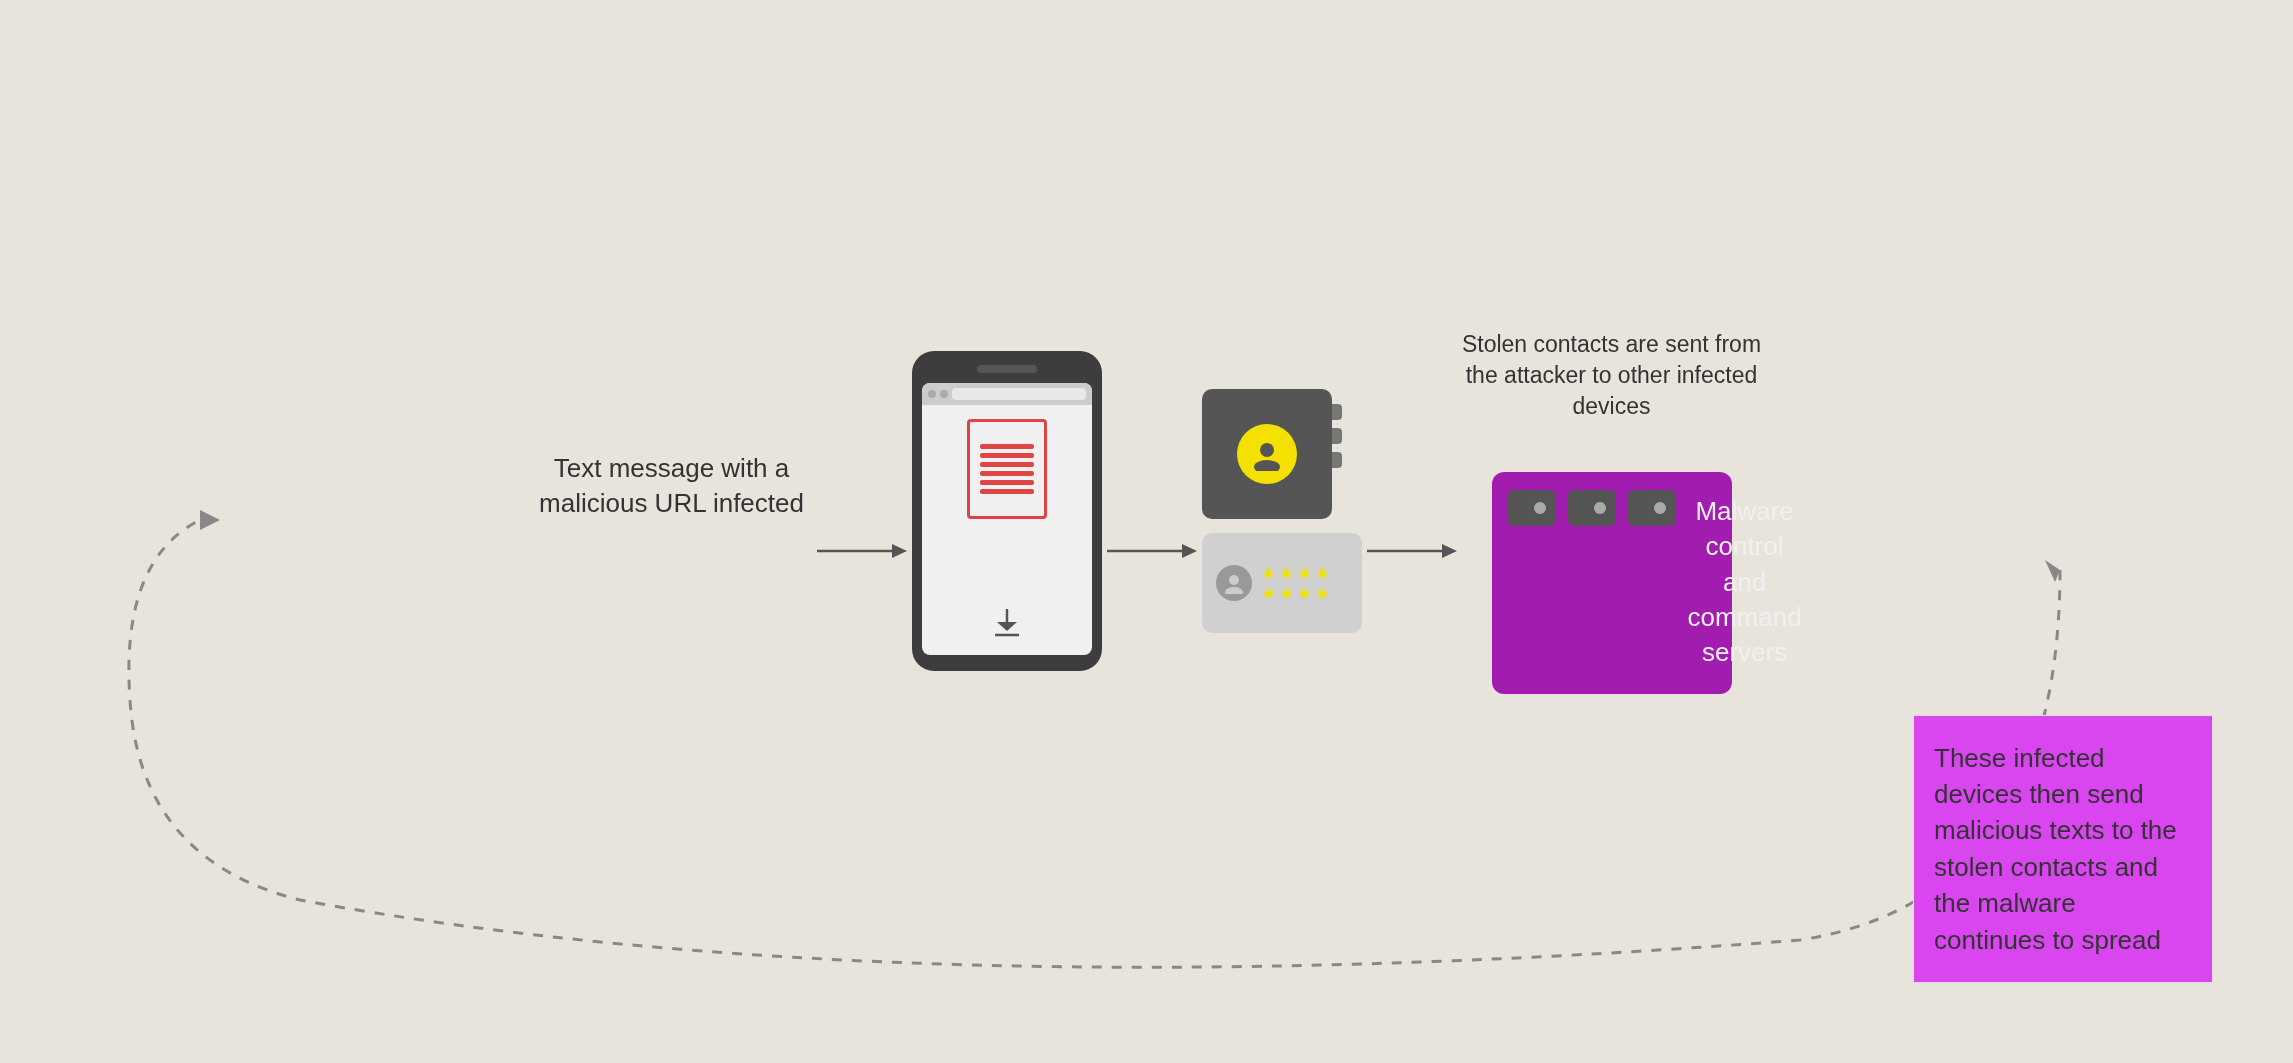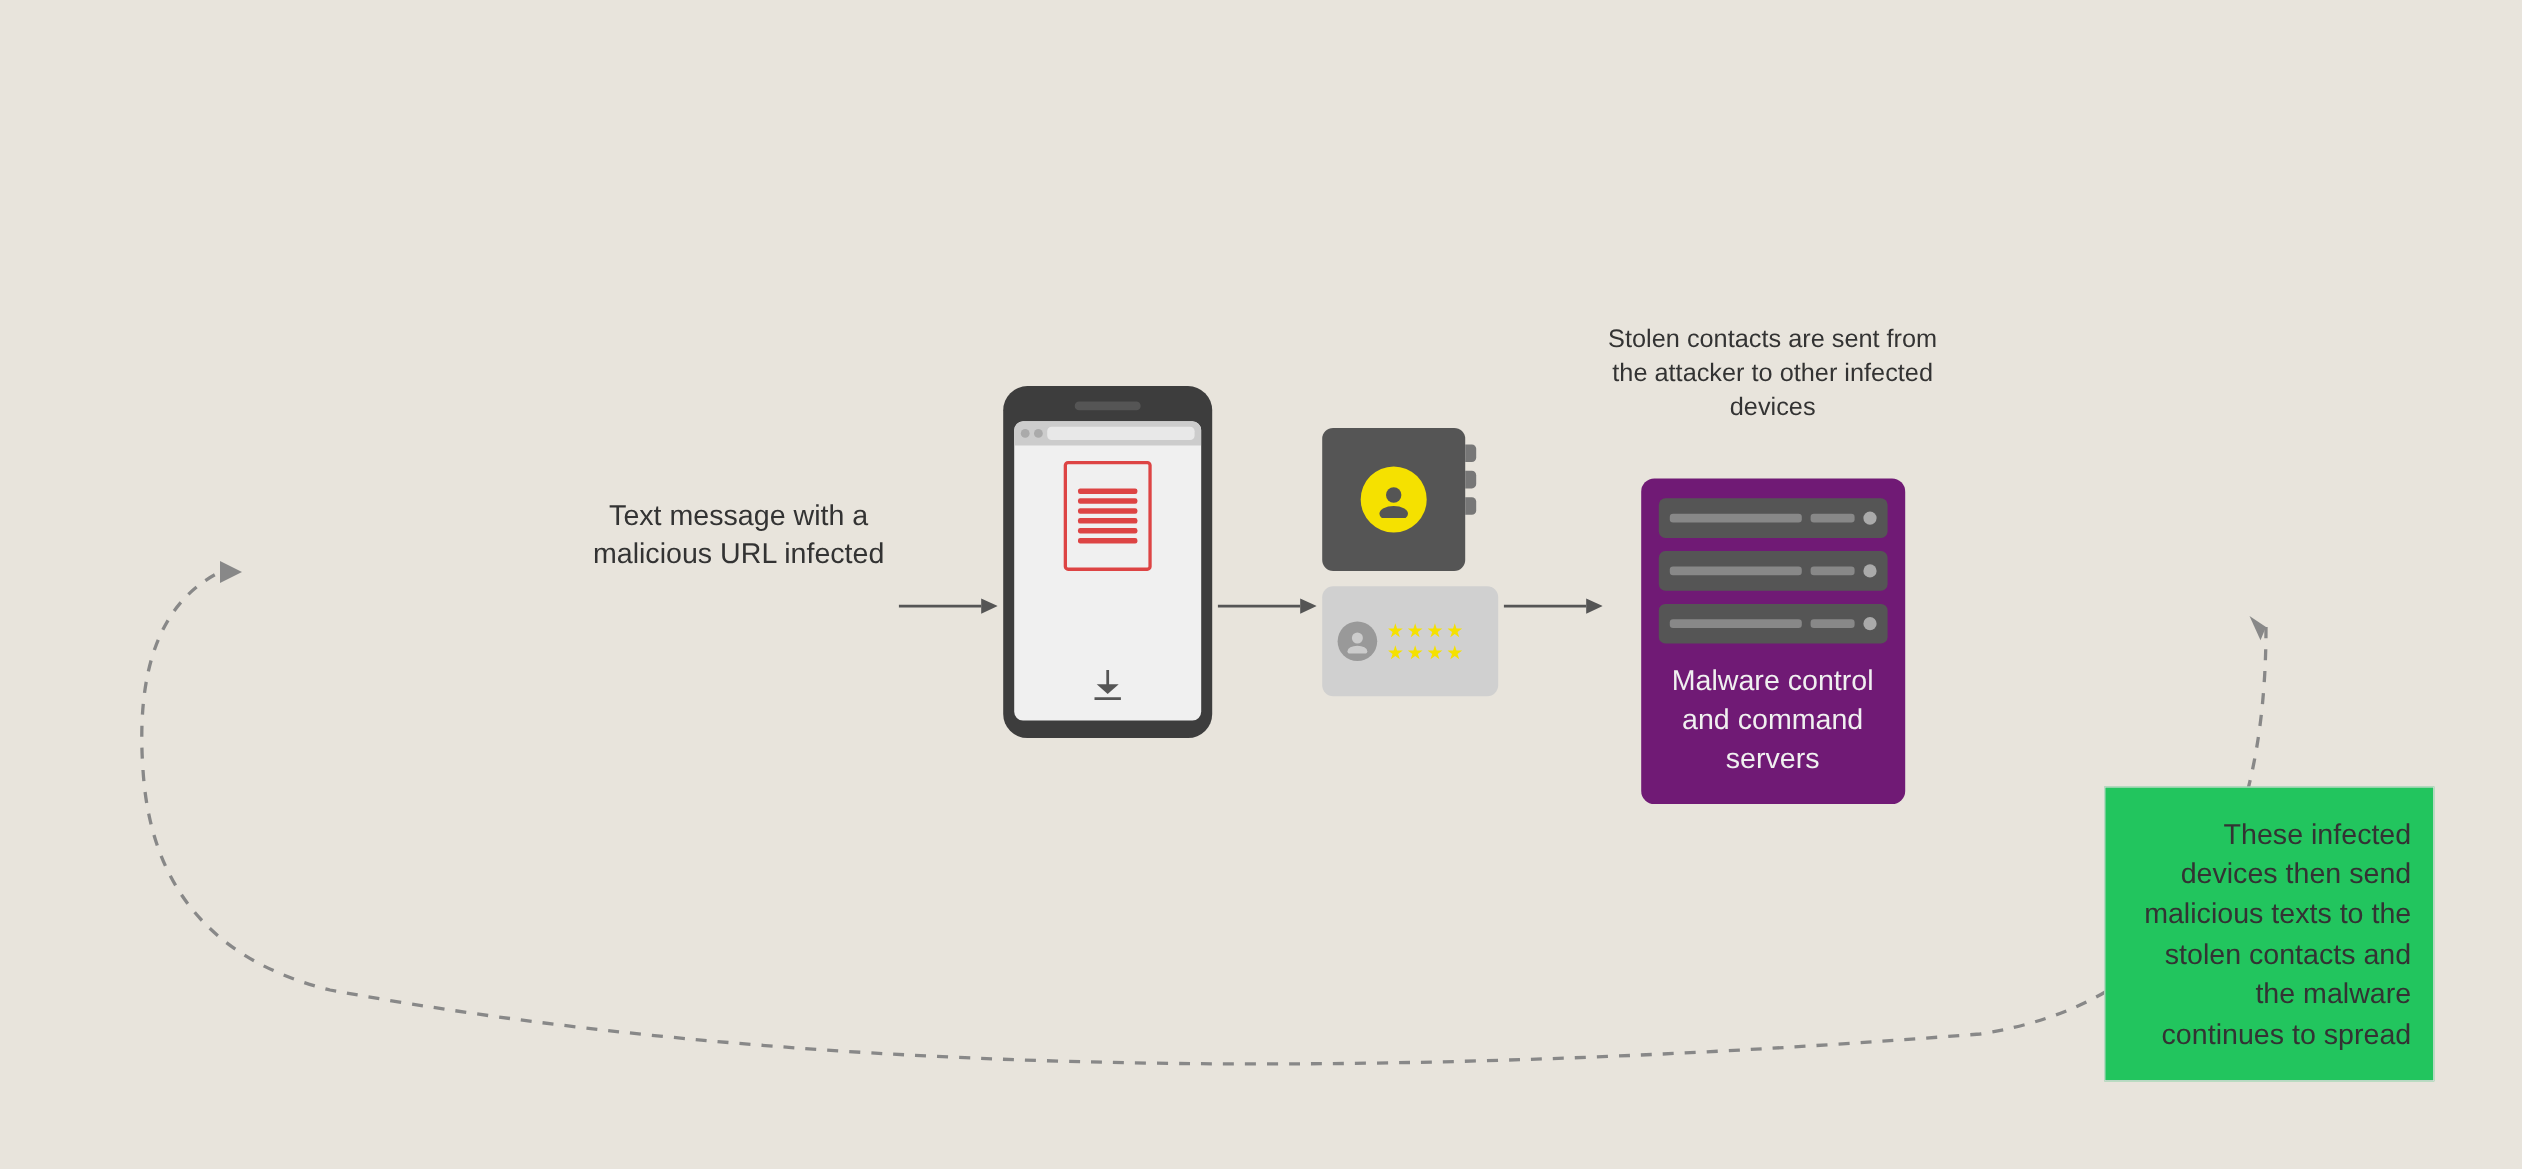--- a/index.html
+++ b/index.html
@@ -304,25 +304,25 @@
     }
 
     .bank-stars-row2 {
       display: flex;
       gap: 4px;
     }
 
     
     .server-box {
       width: 240px;
-      background: #701a75;
+      background: #a21caf;
       border-radius: 12px;
       padding: 18px 16px 24px;
       display: flex;
-      flex-direction: column;
+      flex-direction: row;
       gap: 12px;
       flex-shrink: 0;
     }
 
     .server-unit {
       background: #555;
       border-radius: 6px;
       height: 36px;
       display: flex;
       align-items: center;
@@ -353,26 +353,26 @@
       line-height: 1.35;
       margin-top: 4px;
     }
 
     
     .step5-label {
       position: absolute;
       right: 80px;
       bottom: 80px;
       width: 300px;
-      background: #22c55e;
+      background: #d946ef;
       border: 1px solid #ddd;
       padding: 24px 20px;
       font-size: 26px;
       line-height: 1.4;
-      text-align: right;
+      text-align: left;
       color: #333;
       font-family: Arial, Helvetica, sans-serif;
       font-weight: 400;
       z-index: 3;
     }
 
     
     .dotted-loop {
       position: absolute;
       left: 0;

